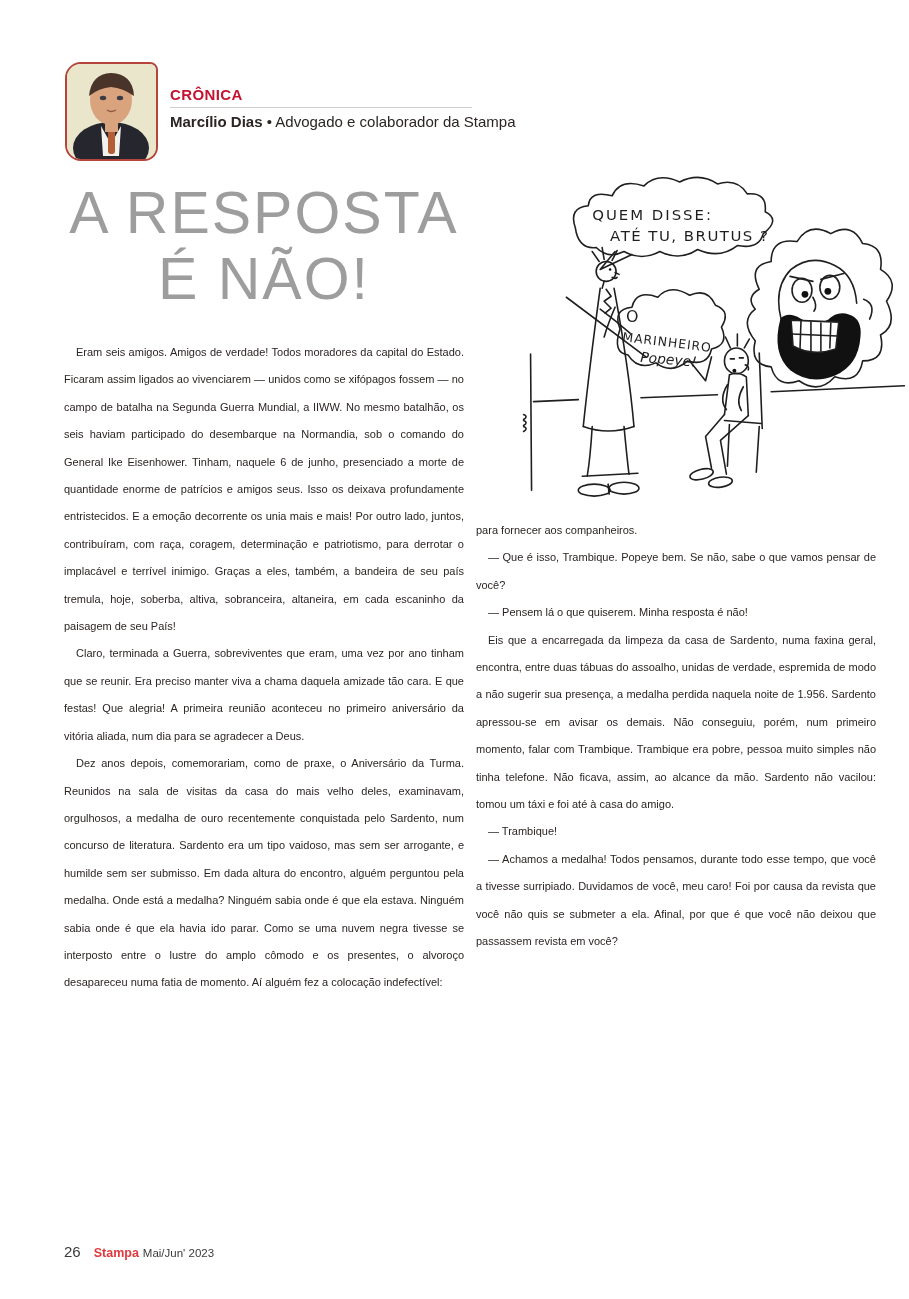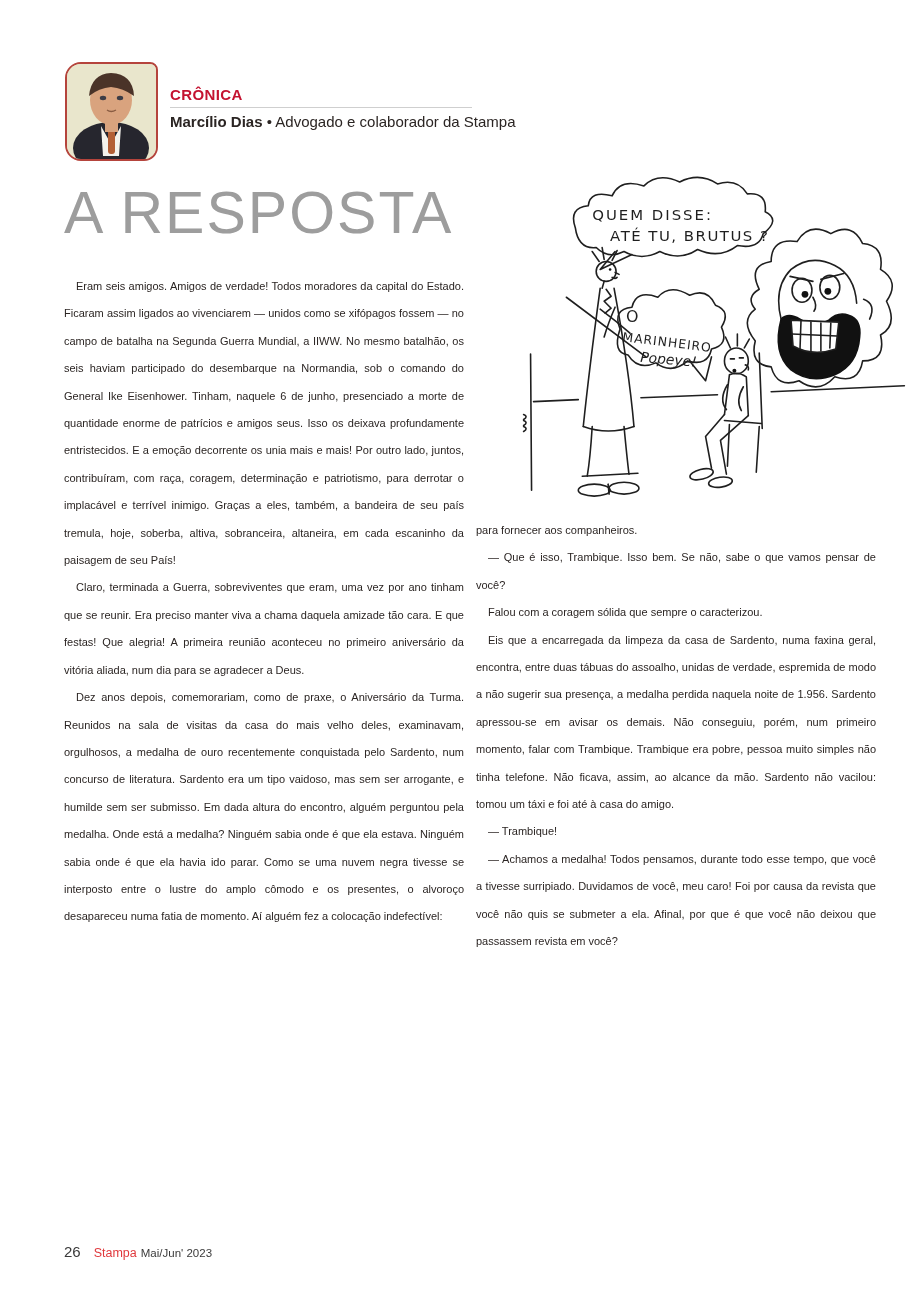--- a/index.html
+++ b/index.html
@@ -18,21 +18,21 @@
   .section-label {
     color:#c41230; font-weight:bold; font-size:15px; letter-spacing:.4px;
   }
   .section-rule { border:0; border-top:1px solid #cfcfcf; margin:4px 0 5px; width:302px; }
   .byline { font-size:15px; color:#2b2523; white-space:nowrap; }
   .byline .name { font-weight:bold; }
   
   .columns { position:absolute; left:64px; top:170px; width:812px; display:flex; gap:12px; }
   .col { width:400px; }
   .article-title {
-    text-align:left; color:#9d9d9d; font-weight:200; font-size:59px;
+    text-align:center; color:#9d9d9d; font-weight:200; font-size:59px;
     line-height:66px; letter-spacing:2px; margin:10px 0 27px 0;
     font-family:"Liberation Sans", sans-serif;
   }
   .col p {
     font-size:11px; line-height:27.4px; text-align:justify; text-indent:12px;
     color:#2b2523; margin:0;
   }
   .col p.no-indent { text-indent:0; }
   
   .cartoon { display:block; margin:0 0 4px 44px; }
@@ -41,21 +41,21 @@
   }
   .cartoon .ink { fill:#111; stroke:#111; }
   .cartoon .teeth { fill:#ffffff; stroke:#1f1f1f; }
   .cartoon .pupil { fill:#111; stroke:none; }
   .cartoon text {
     fill:#1f1f1f; stroke:none; font-family:"DejaVu Sans", sans-serif;
   }
   
   .footer { position:absolute; left:64px; top:1243px; font-size:12px; }
   .footer .page-number { font-size:15px; color:#3a3a3a; margin-right:13px; }
-  .footer .magazine { color:#e0393d; font-weight:normal; font-size:12.5px; margin-right:4px; }
+  .footer .magazine { color:#e0393d; font-weight:bold; font-size:12.5px; margin-right:4px; }
   .footer .issue { color:#3a3a3a; font-size:11.5px; }
 </style>
 </head>
 <body>
 
 <div class="page">
 
   <div class="author-photo">
     <svg width="89" height="95" viewBox="0 0 89 95">
       <rect x="0" y="0" width="89" height="95" fill="#e9e6cc"></rect>
@@ -78,20 +78,21 @@
       <span>•</span>
       <span>Advogado e colaborador da Stampa</span>
     </div>
   </div>
 
   <div class="columns">
 
     <div class="col">
       <div class="article-title">
         <div>A RESPOSTA</div>
+        <div>É NÃO!</div>
       </div>
       <p>Eram seis amigos. Amigos de verdade! Todos moradores da capital do Estado. Ficaram assim ligados ao vivenciarem — unidos como se xifópagos fossem — no campo de batalha na Segunda Guerra Mundial, a IIWW. No mesmo batalhão, os seis haviam participado do desembarque na Normandia, sob o comando do General Ike Eisenhower. Tinham, naquele 6 de junho, presenciado a morte de quantidade enorme de patrícios e amigos seus. Isso os deixava profundamente entristecidos. E a emoção decorrente os unia mais e mais! Por outro lado, juntos, contribuíram, com raça, coragem, determinação e patriotismo, para derrotar o implacável e terrível inimigo. Graças a eles, também, a bandeira de seu país tremula, hoje, soberba, altiva, sobranceira, altaneira, em cada escaninho da paisagem de seu País!</p>
       <p>Claro, terminada a Guerra, sobreviventes que eram, uma vez por ano tinham que se reunir. Era preciso manter viva a chama daquela amizade tão cara.  E que festas! Que alegria! A primeira reunião aconteceu no primeiro aniversário da vitória aliada, num dia para se agradecer a Deus.</p>
       <p>Dez anos depois, comemorariam, como de praxe, o Aniversário da Turma. Reunidos na sala de visitas da casa do mais velho deles, examinavam, orgulhosos, a medalha de ouro recentemente conquistada pelo Sardento, num concurso de literatura. Sardento era um tipo vaidoso, mas sem ser arrogante, e humilde sem ser submisso.  Em dada altura do encontro, alguém perguntou pela medalha. Onde está a medalha?  Ninguém sabia onde é que ela estava. Ninguém sabia onde é que ela havia ido parar. Como se uma nuvem negra tivesse se interposto entre o lustre do amplo cômodo e os presentes, o alvoroço desapareceu numa fatia de momento. Aí alguém fez a colocação indefectível:</p>
 
     </div>
 
     <div class="col">
 
       <svg class="cartoon" width="389" height="343" viewBox="0 0 390 345">
@@ -173,22 +174,22 @@
           <path d="M210,206 L205,246 M227,208 L229,247 M210,206 Q218,202 227,208"></path>
           <path d="M208,216 Q199,231 207,241 M224,218 Q216,232 222,242"></path>
           <path d="M205,246 L186,268 L192,300 M229,247 L201,272 L207,306"></path>
           <ellipse cx="182" cy="306" rx="12" ry="5" transform="rotate(-14 182 306)"></ellipse>
           <ellipse cx="201" cy="314" rx="12" ry="5" transform="rotate(-8 201 314)"></ellipse>
           <path d="M240,184 L243,260 M205,252 L242,255 M240,258 L237,304 M210,256 L208,298"></path>
         </g>
       </svg>
 
       <p class="no-indent">para fornecer aos companheiros.</p>
-      <p>— Que é isso, Trambique. Isso bem. Se não, sabe o que vamos pensar de você?</p>
-      <p>Falou com a coragem sólida que sempre o caracterizou.</p>
+      <p>— Que é isso, Trambique. Popeye bem. Se não, sabe o que vamos pensar de você?</p>
+      <p>— Pensem lá o que quiserem. Minha resposta é não!</p>
       <p>Eis que a encarregada da limpeza da casa de Sardento, numa faxina geral, encontra, entre duas tábuas do assoalho, unidas de verdade, espremida de modo a não sugerir sua presença,  a medalha perdida naquela noite de 1.956.  Sardento apressou-se em avisar os demais. Não conseguiu, porém, num primeiro momento, falar com Trambique. Trambique era pobre, pessoa muito simples não tinha telefone.  Não ficava, assim, ao alcance da mão. Sardento não vacilou: tomou um táxi e foi até à casa do amigo.</p>
       <p>— Trambique!</p>
       <p>— Achamos a medalha! Todos pensamos, durante todo esse tempo, que você a tivesse surripiado. Duvidamos de você, meu caro! Foi por causa da revista que você não quis se submeter a ela. Afinal, por que é que você não deixou que passassem revista em você?</p>
 
     </div>
   </div>
 
   <div class="footer">
     <span class="page-number">26</span><span class="magazine">Stampa</span><span class="issue">Mai/Jun' 2023</span>
   </div>

